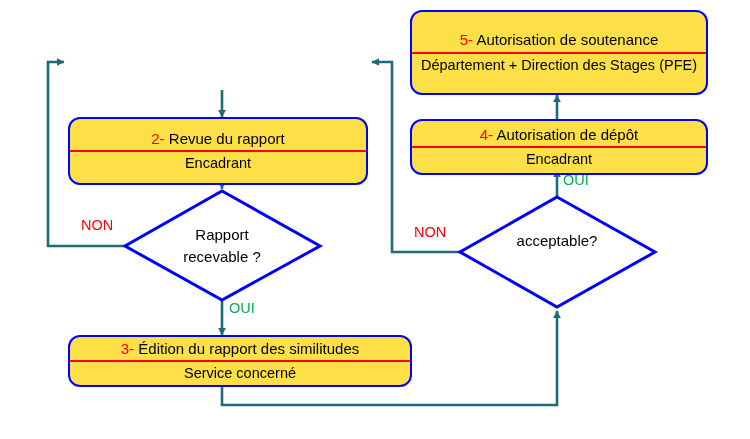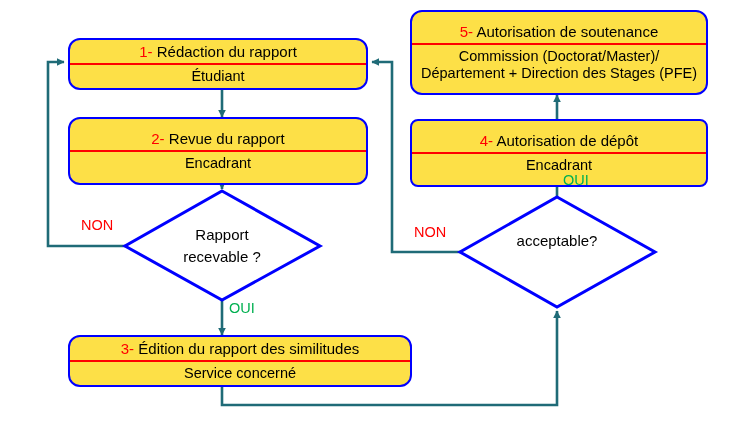--- a/index.html
+++ b/index.html
@@ -108,64 +108,55 @@
 
       <path d="M557,197 L557,170" marker-end="url(#arrowTeal)"></path>
 
       <path d="M557,119 L557,95" marker-end="url(#arrowTeal)"></path>
     </g>
 
     <polygon points="222,191 320,246 222,300 125,246" fill="#ffffff" stroke="#0000ff" stroke-width="3"></polygon>
     <polygon points="557,197 655,252 557,307 460,252" fill="#ffffff" stroke="#0000ff" stroke-width="3"></polygon>
   </svg>
 
-  <div class="pbox" style="left:68px; top:38px; width:300px; height:52px;">
-    <div class="title">
-      <span class="num">1-</span>
-      <span>Rédaction du rapport</span>
-    </div>
-    <div class="rule"></div>
-    <div class="sub">Étudiant</div>
-  </div>
 
   <div class="pbox" style="left:68px; top:117px; width:300px; height:68px;">
     <div class="title">
       <span class="num">2-</span>
       <span>Revue du rapport</span>
     </div>
     <div class="rule"></div>
     <div class="sub">Encadrant</div>
   </div>
 
   <div class="pbox" style="left:68px; top:335px; width:344px; height:52px;">
     <div class="title">
       <span class="num">3-</span>
       <span>Édition du rapport des similitudes</span>
     </div>
     <div class="rule"></div>
     <div class="sub">Service concerné</div>
   </div>
 
-  <div class="pbox" style="left:410px; top:119px; width:298px; height:68px;border-radius:8px;">
+  <div class="pbox" style="left:410px; top:119px; width:298px; height:56px;">
     <div class="title">
       <span class="num">4-</span>
       <span>Autorisation de dépôt</span>
     </div>
     <div class="rule"></div>
     <div class="sub">Encadrant</div>
   </div>
 
   <div class="pbox" style="left:410px; top:10px; width:298px; height:85px;">
     <div class="title">
       <span class="num">5-</span>
       <span>Autorisation de soutenance</span>
     </div>
     <div class="rule"></div>
     <div class="sub">
-      <span>Commission (Doctorat/Master)/</span>
       <span class="l2">Département + Direction des Stages (PFE)</span>
     </div>
   </div>
 
   <div class="dtext" style="left:152px; top:224px; width:140px;text-align:center;">
     <div>Rapport</div>
     <div>recevable ?</div>
   </div>
 
   <div class="dtext" style="left:487px; top:230px; width:140px;">

